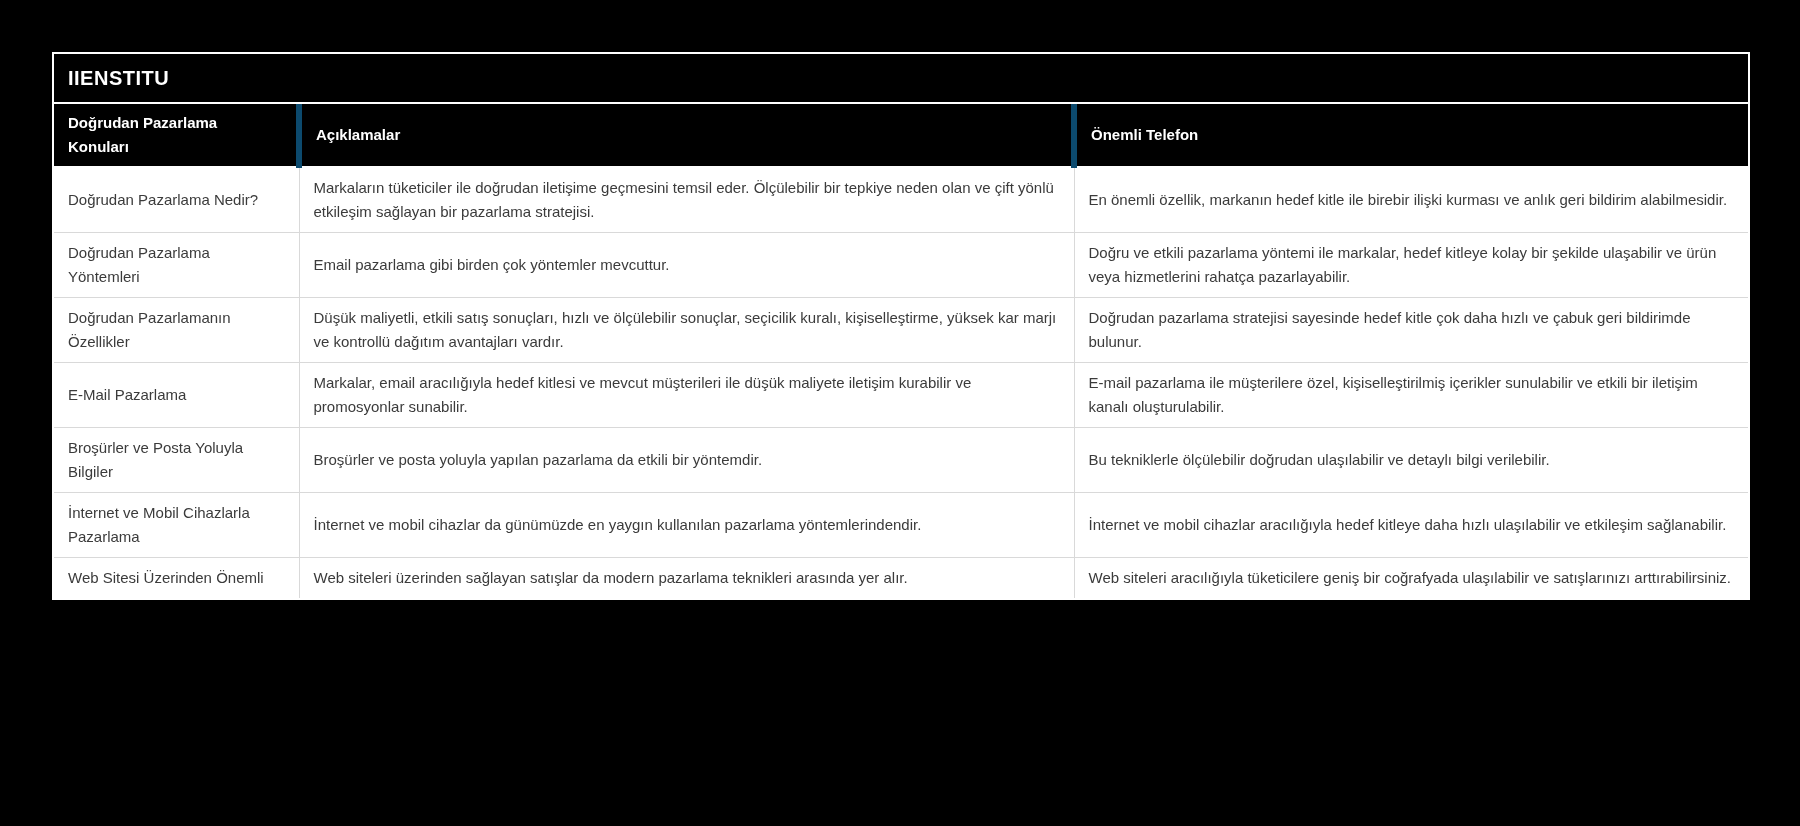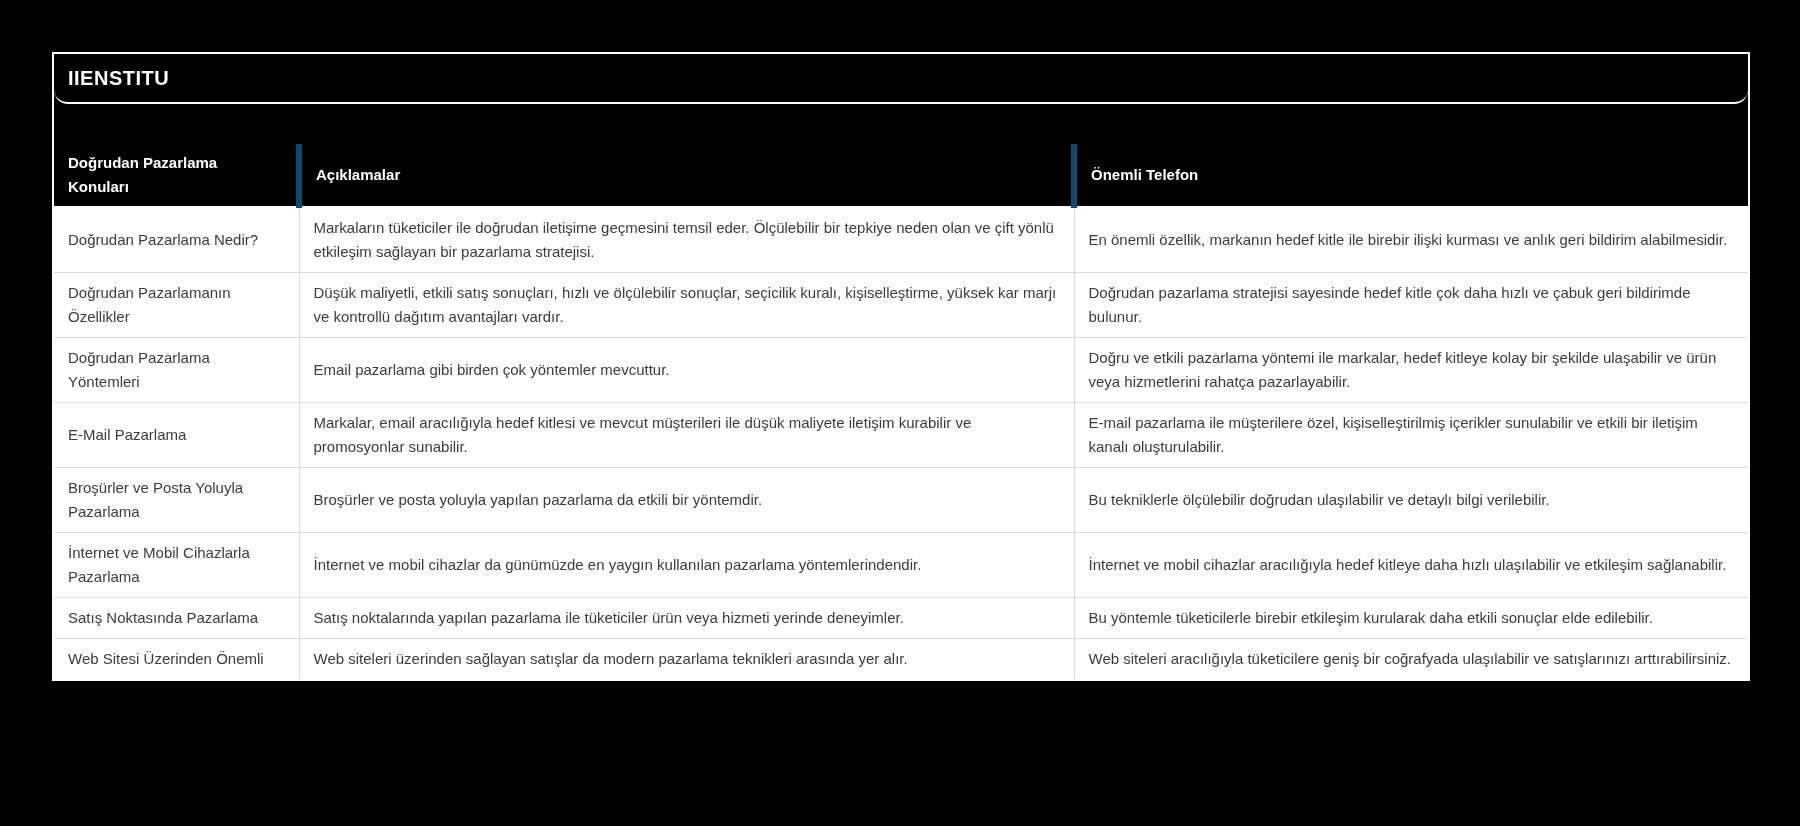--- a/index.html
+++ b/index.html
@@ -18,27 +18,25 @@
     border: 2px solid #ffffff;
   }
   .card-title {
     color: #ffffff;
     background: #000000;
     font-size: 20px;
     font-weight: 700;
     letter-spacing: 0.5px;
     padding: 13px 14px 12px 14px;
     border-bottom: 2px solid #ffffff;
-    border-radius: 14px;
   }
   table {
     width: 100%;
     border-collapse: collapse;
     table-layout: fixed;
-    margin-top: 40px;
   }
   th {
     background: #000000;
     color: #ffffff;
     text-align: left;
     vertical-align: middle;
     font-size: 15px;
     font-weight: 700;
     line-height: 24px;
     padding: 7px 14px;
@@ -83,55 +81,50 @@
         </tr>
       </thead>
       <tbody>
   <tr>
     <td>Doğrudan Pazarlama Nedir?</td>
     <td>Markaların tüketiciler ile doğrudan iletişime geçmesini temsil eder. Ölçülebilir bir tepkiye neden olan ve çift yönlü etkileşim sağlayan bir pazarlama stratejisi.</td>
     <td>En önemli özellik, markanın hedef kitle ile birebir ilişki kurması ve anlık geri bildirim alabilmesidir.</td>
   </tr>
 
   <tr>
+    <td>Doğrudan Pazarlama Yöntemleri</td>
+    <td>Email pazarlama gibi birden çok yöntemler mevcuttur.</td>
+    <td>Doğru ve etkili pazarlama yöntemi ile markalar, hedef kitleye kolay bir şekilde ulaşabilir ve ürün veya hizmetlerini rahatça pazarlayabilir.</td>
+  </tr>
+
+  <tr>
     <td>Doğrudan Pazarlamanın Özellikler</td>
     <td>Düşük maliyetli, etkili satış sonuçları, hızlı ve ölçülebilir sonuçlar, seçicilik kuralı, kişiselleştirme, yüksek kar marjı ve kontrollü dağıtım avantajları vardır.</td>
     <td>Doğrudan pazarlama stratejisi sayesinde hedef kitle çok daha hızlı ve çabuk geri bildirimde bulunur.</td>
-  </tr>
-
-  <tr>
-    <td>Doğrudan Pazarlama Yöntemleri</td>
-    <td>Email pazarlama gibi birden çok yöntemler mevcuttur.</td>
-    <td>Doğru ve etkili pazarlama yöntemi ile markalar, hedef kitleye kolay bir şekilde ulaşabilir ve ürün veya hizmetlerini rahatça pazarlayabilir.</td>
   </tr>
 
   <tr>
     <td>E-Mail Pazarlama</td>
     <td>Markalar, email aracılığıyla hedef kitlesi ve mevcut müşterileri ile düşük maliyete iletişim kurabilir ve promosyonlar sunabilir.</td>
     <td>E-mail pazarlama ile müşterilere özel, kişiselleştirilmiş içerikler sunulabilir ve etkili bir iletişim kanalı oluşturulabilir.</td>
   </tr>
 
 
   <tr>
-    <td>Broşürler ve Posta Yoluyla Pazarlama</td>
+    <td>Broşürler ve Posta Yoluyla Bilgiler</td>
     <td>Broşürler ve posta yoluyla yapılan pazarlama da etkili bir yöntemdir.</td>
     <td>Bu tekniklerle ölçülebilir doğrudan ulaşılabilir ve detaylı bilgi verilebilir.</td>
   </tr>
 
   <tr>
     <td>İnternet ve Mobil Cihazlarla Pazarlama</td>
     <td>İnternet ve mobil cihazlar da günümüzde en yaygın kullanılan pazarlama yöntemlerindendir.</td>
     <td>İnternet ve mobil cihazlar aracılığıyla hedef kitleye daha hızlı ulaşılabilir ve etkileşim sağlanabilir.</td>
   </tr>
 
-  <tr>
-    <td>Satış Noktasında Pazarlama</td>
-    <td>Satış noktalarında yapılan pazarlama ile tüketiciler ürün veya hizmeti yerinde deneyimler.</td>
-    <td>Bu yöntemle tüketicilerle birebir etkileşim kurularak daha etkili sonuçlar elde edilebilir.</td>
-  </tr>
 
 
   <tr>
     <td>Web Sitesi Üzerinden Önemli</td>
     <td>Web siteleri üzerinden sağlayan satışlar da modern pazarlama teknikleri arasında yer alır.</td>
     <td>Web siteleri aracılığıyla tüketicilere geniş bir coğrafyada ulaşılabilir ve satışlarınızı arttırabilirsiniz.</td>
   </tr>
 </tbody>
     </table>
   </div>

